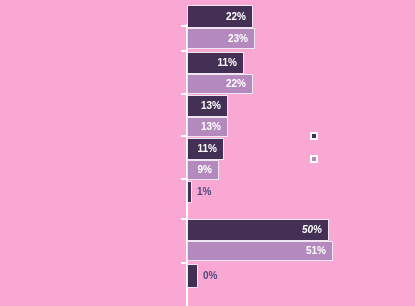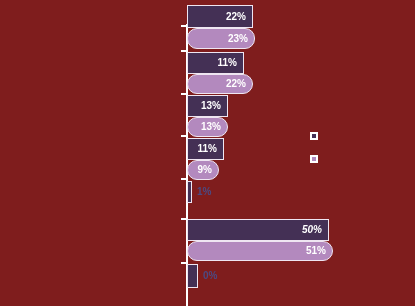--- a/index.html
+++ b/index.html
@@ -10,21 +10,21 @@
   body {
     width: 415px;
     height: 306px;
     overflow: hidden;
     font-family: "Liberation Sans", sans-serif;
   }
   #chart-root {
     position: relative;
     width: 415px;
     height: 306px;
-    background: #7f1d1d;
+    background: #f9a8d4;
   }
   .plot-area {
     position: absolute;
     left: 0;
     top: 0;
     width: 415px;
     height: 306px;
   }
   .axis-line {
     position: absolute;
@@ -46,21 +46,20 @@
     border: 1px solid #efe6f2;
     display: flex;
     align-items: center;
     justify-content: flex-end;
   }
   .bar.s0 {
     background: #443055;
   }
   .bar.s1 {
     background: #b389be;
-    border-radius: 10px;
   }
   .bar-label {
     font-size: 10px;
     font-weight: bold;
     color: #ffffff;
     padding-right: 6px;
     letter-spacing: 0px;
     white-space: nowrap;
     line-height: 1;
   }

